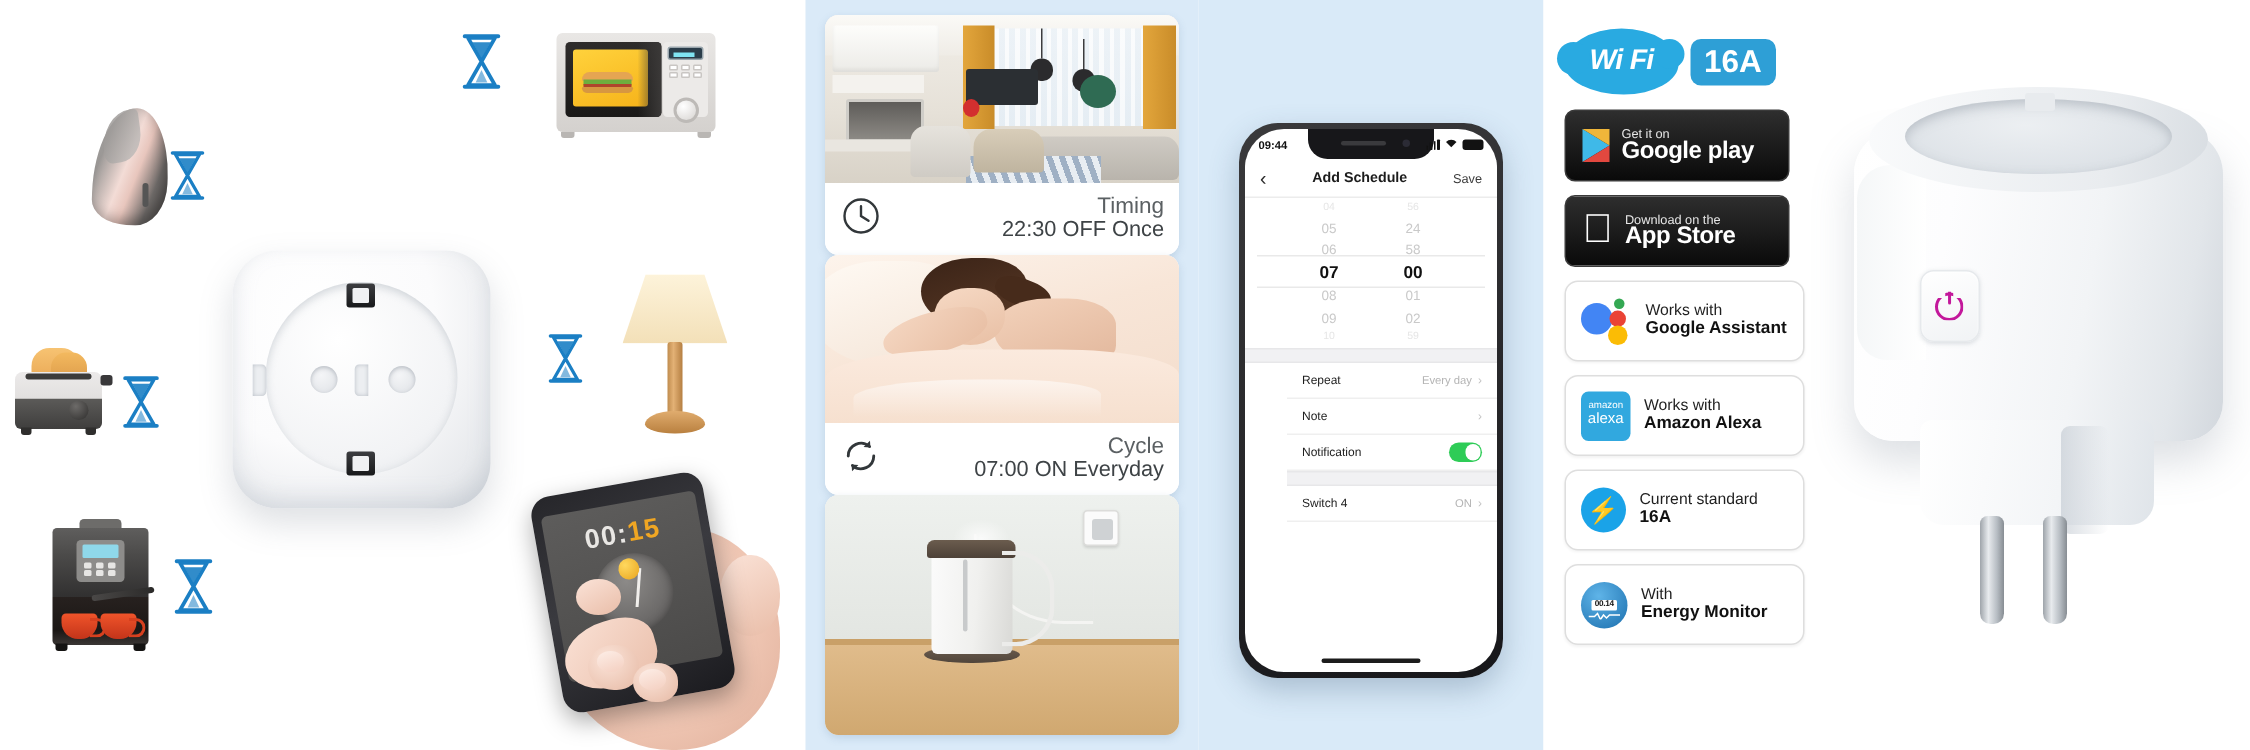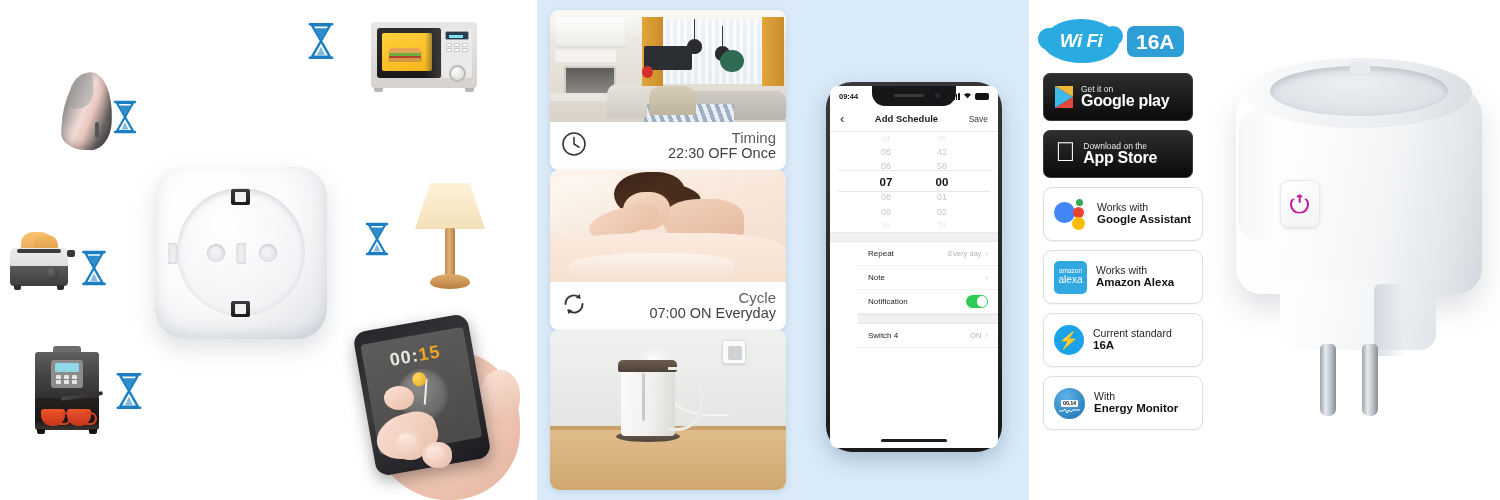--- a/index.html
+++ b/index.html
@@ -390,21 +390,21 @@
   }
   #phone {
     position: absolute; left: 50%; top: 82px; transform: translateX(-50%);
     width: 176px; height: 370px;
     background: linear-gradient(160deg,#3a3a3c,#17171a);
     border-radius: 26px; padding: 4px;
     box-shadow: 0 8px 20px rgba(60,90,120,.3);
   }
   #phone .glass2 {
     position: relative; width: 100%; height: 100%;
-    background: #ffffff; border-radius: 8px; overflow: hidden;
+    background: #ffffff; border-radius: 26px; overflow: hidden;
   }
   .notch {
     position: absolute; left: 50%; top: 0; transform: translateX(-50%);
     width: 84px; height: 20px; background: #17171a;
     border-radius: 0 0 13px 13px; z-index: 4;
   }
   .notch .speaker { position:absolute; left:22px; top:8px; width:30px; height:3px; background:#3a3a3d; border-radius:2px; }
   .notch .cam     { position:absolute; right:16px; top:7px; width:5px; height:5px; background:#2b2b35; border-radius:50%; }
   .statusbar {
     position: relative; height: 20px; display: flex; align-items: center;
@@ -889,21 +889,21 @@
             <span class="pv faint">04</span>
             <span class="pv">05</span>
             <span class="pv">06</span>
             <span class="pv sel">07</span>
             <span class="pv">08</span>
             <span class="pv">09</span>
             <span class="pv faint">10</span>
           </div>
           <div class="pcol">
             <span class="pv faint">56</span>
-            <span class="pv">42</span>
+            <span class="pv">24</span>
             <span class="pv">58</span>
             <span class="pv sel">00</span>
             <span class="pv">01</span>
             <span class="pv">02</span>
             <span class="pv faint">59</span>
           </div>
         </div>
 
         <div class="sep"></div>
 

